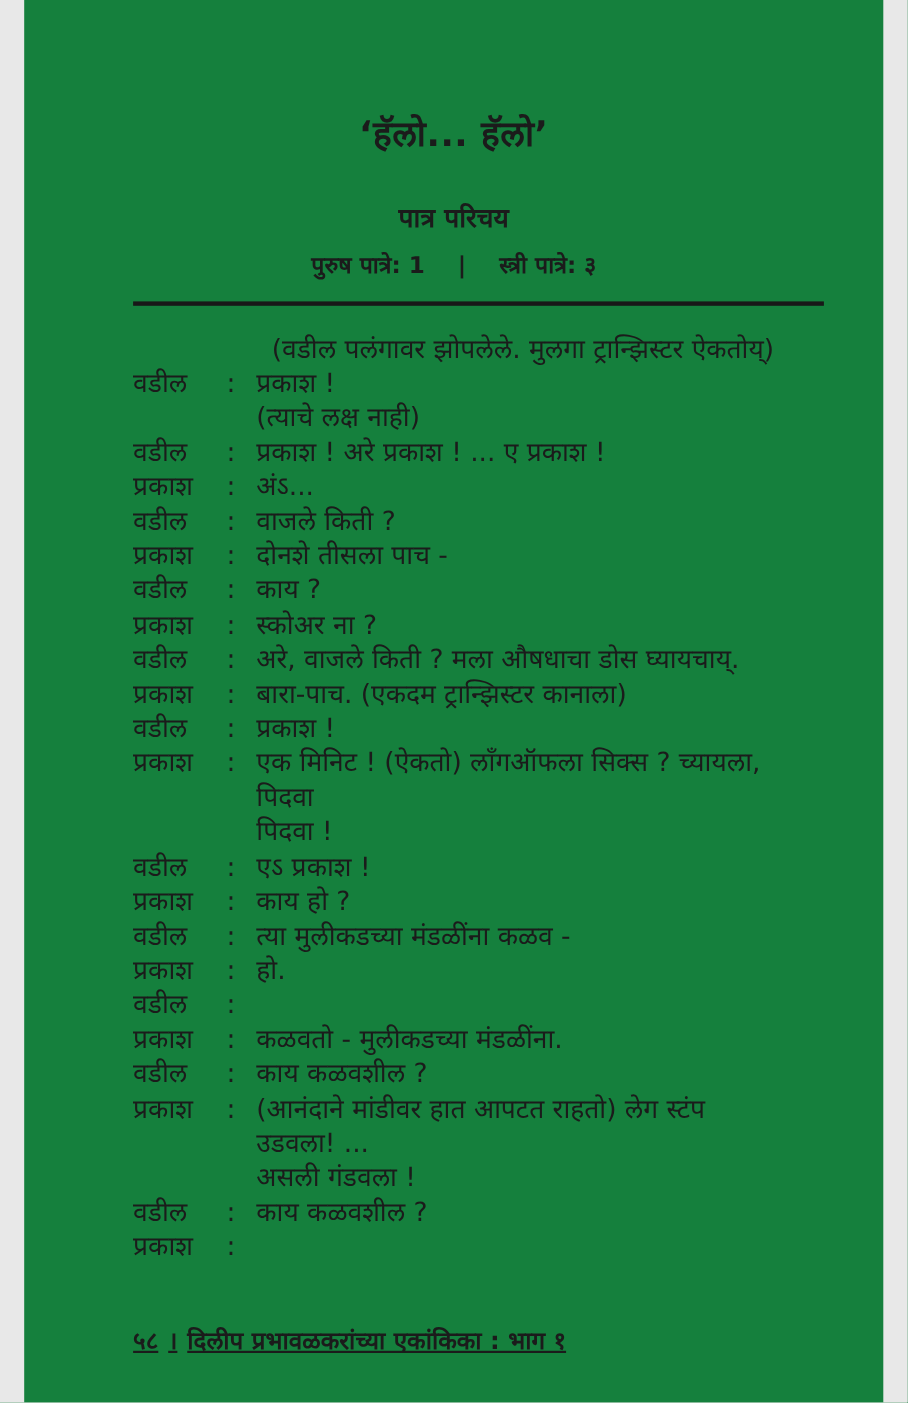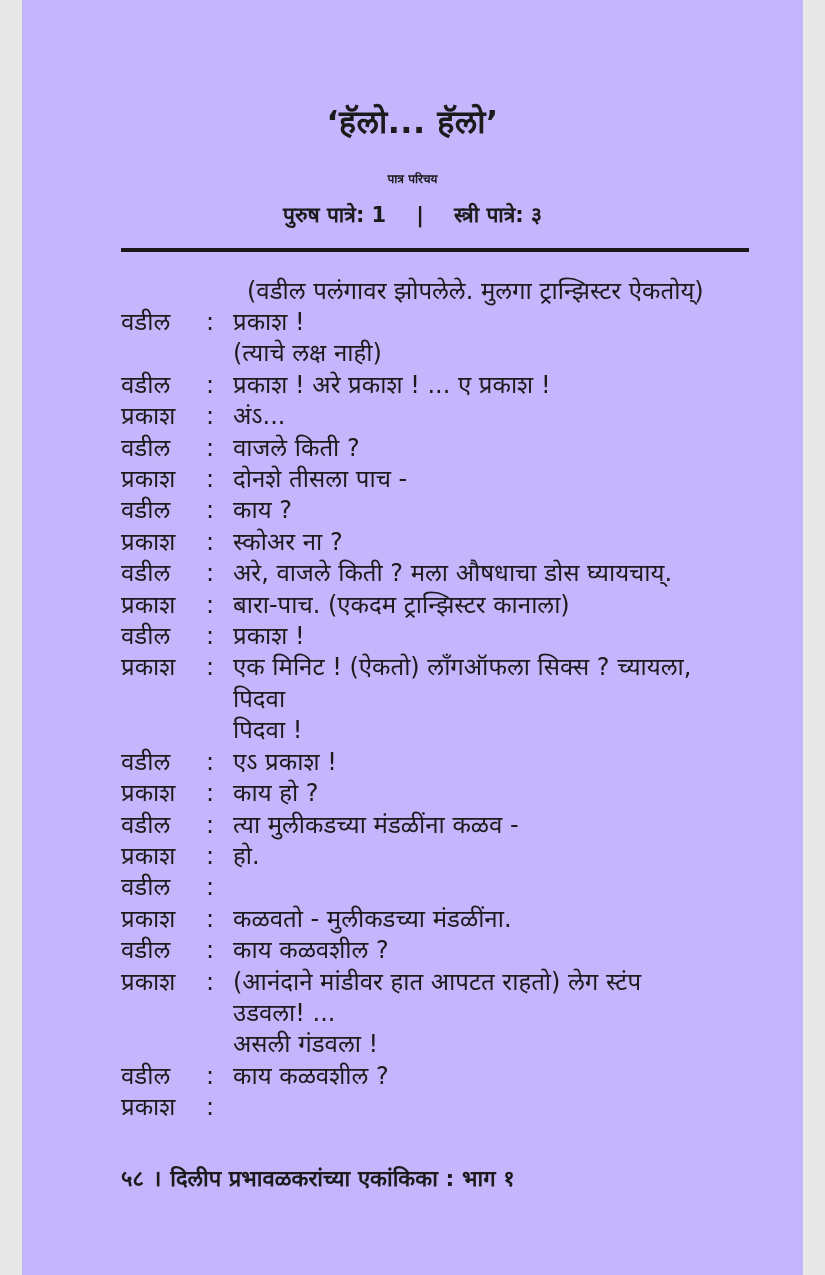--- a/index.html
+++ b/index.html
@@ -5,39 +5,39 @@
   html, body {
     margin: 0;
     padding: 0;
     background: #e8e8e8;
   }
   .page {
     position: relative;
     width: 781px;
     height: 1275px;
     margin: 0 auto;
-    background: #c4b5fd;
+    background: #15803d;
     color: #1b1b1b;
     font-family: "DejaVu Sans", sans-serif;
     overflow: hidden;
     box-sizing: border-box;
   }
   
   .play-title {
     padding-top: 102px;
     text-align: center;
     font-size: 32px;
     font-weight: 700;
     letter-spacing: 0.5px;
     line-height: 1.3;
   }
   .cast-heading {
-    margin-top: 26px;
+    margin-top: 36px;
     text-align: center;
-    font-size: 12px;
+    font-size: 24px;
     font-weight: 700;
   }
   .cast-counts {
     margin-top: 13px;
     display: flex;
     justify-content: center;
     align-items: baseline;
     gap: 30px;
     font-size: 21px;
     font-weight: 700;
@@ -71,26 +71,27 @@
   .row.stage .txt {
     padding-left: 126px;
   }
   .row.stage_inline .txt {
     padding-left: 112px;
   }
   
   .page-footer {
     position: absolute;
     left: 99px;
-    top: 1162px;
+    top: 1202px;
     font-size: 22px;
     font-weight: 700;
     display: flex;
     align-items: baseline;
     gap: 9px;
+    text-decoration: underline;
   }
 </style>
 </head>
 <body>
 
 <div class="page">
 
   <div class="play-title">‘हॅलो... हॅलो’</div>
 
   <div class="cast-heading">पात्र परिचय</div>

